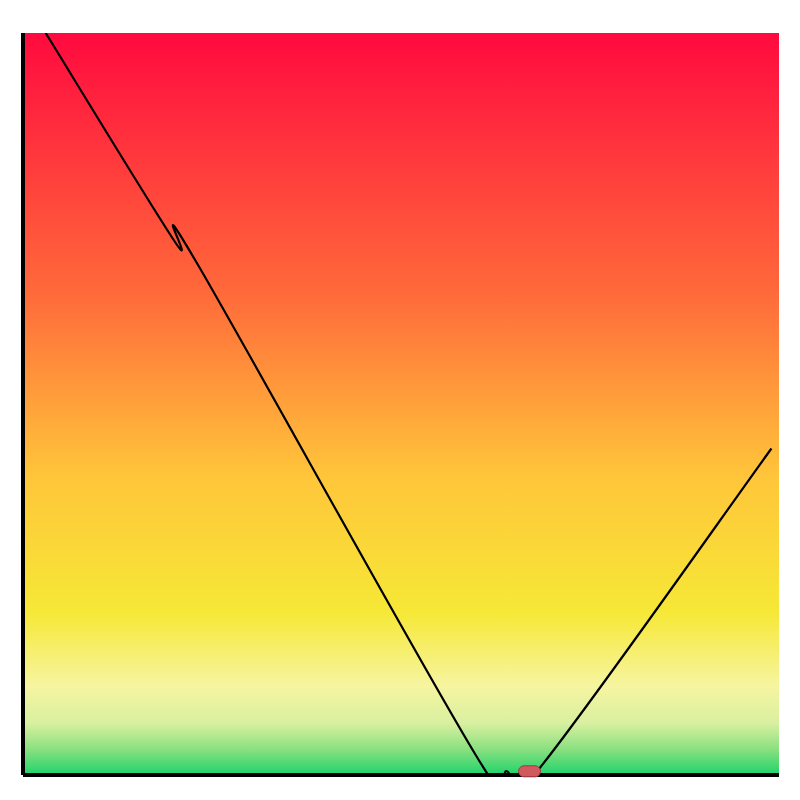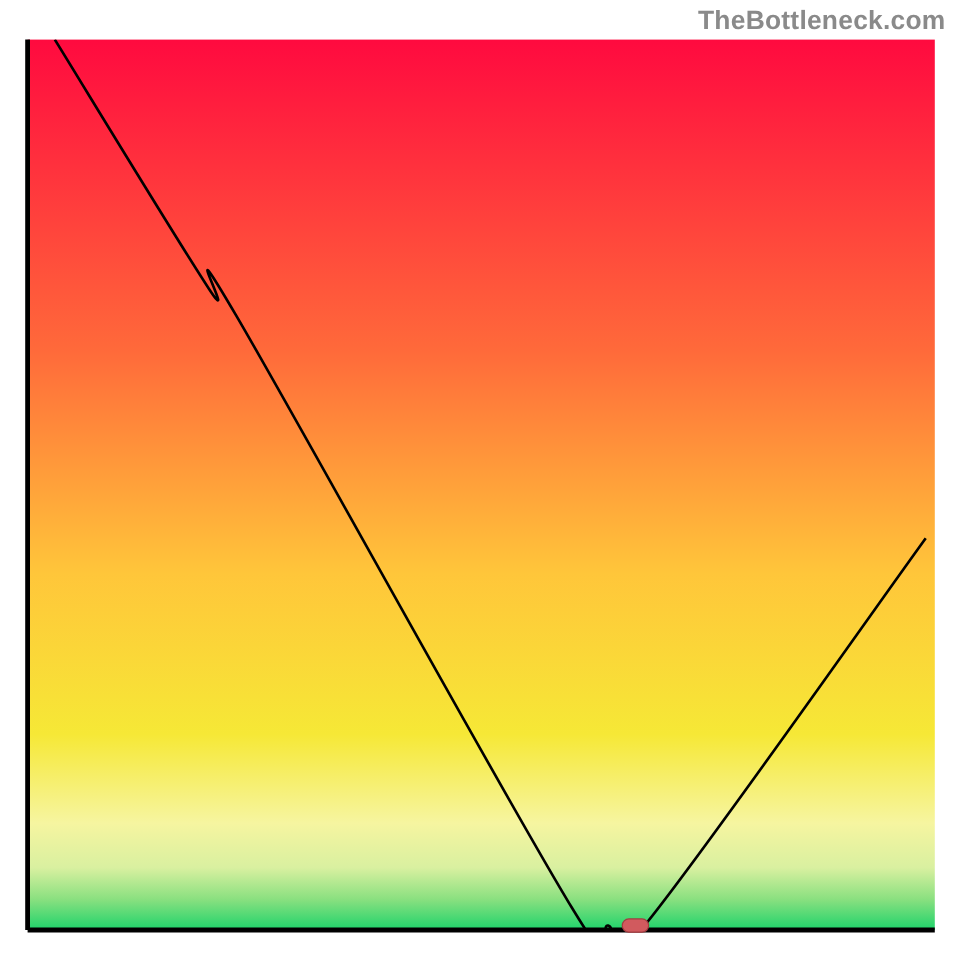--- a/index.html
+++ b/index.html
@@ -29,21 +29,20 @@
     position: absolute;
     top: 0;
     left: 0;
   }
 </style>
 </head>
 <body>
 
 <div class="stage">
 
-  <div class="watermark">TheBottleneck.com</div>
 
   <svg id="chart-svg" width="800" height="800">
     <defs>
       <linearGradient id="bg-grad" x1="0" y1="0" x2="0" y2="1">
           <stop offset="0%" stop-color="#ff0a3f"></stop>
           <stop offset="35%" stop-color="#ff6a3a"></stop>
           <stop offset="60%" stop-color="#ffc63a"></stop>
           <stop offset="78%" stop-color="#f6e836"></stop>
           <stop offset="88%" stop-color="#f6f5a0"></stop>
           <stop offset="93%" stop-color="#d9f0a0"></stop>

